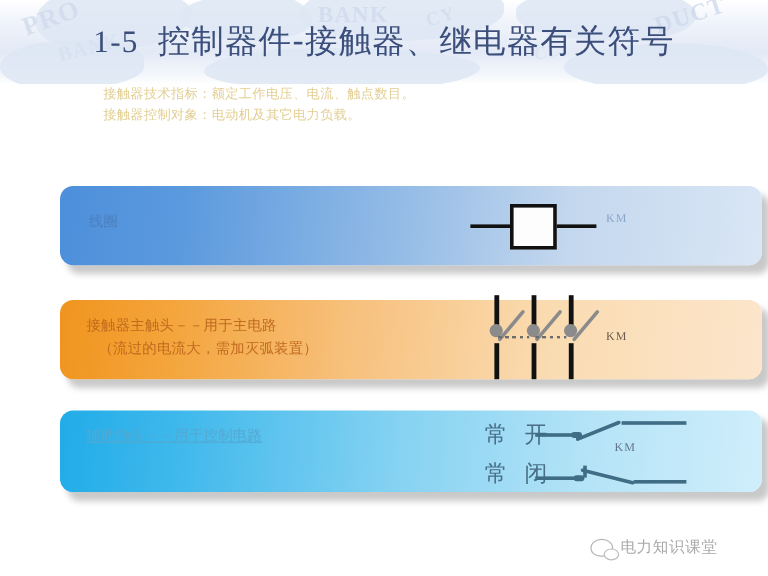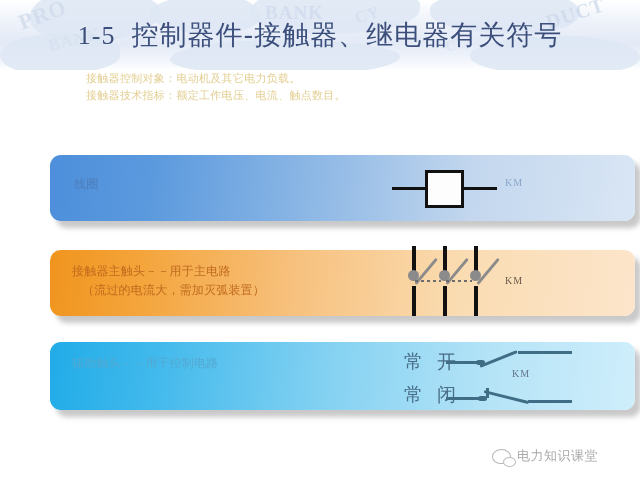--- a/index.html
+++ b/index.html
@@ -84,21 +84,21 @@
   }
 
   .row-label{
     position:absolute;left:22px;top:12px;
     font-size:12px;line-height:19px;
     white-space:nowrap;
     letter-spacing:.2px;
   }
   #row1 .row-label{color:rgba(70,100,145,.42);font-size:12px;top:20px;left:24px;}
   #row2 .row-label{color:#c06a1e;}
-  #row3 .row-label{color:#53a9d2;}
+  #row3 .row-label{color:#53a9d2;text-decoration:underline;}
   .row-label .l2{padding-left:10px;display:block;}
 
   .km{
     position:absolute;
     font-family:"Liberation Serif","DejaVu Serif",serif;
     font-size:10px;
     letter-spacing:1px;
   }
   #km1{left:505px;top:177px;color:#8ba7c8;}
   #km2{left:505px;top:275px;color:#6b5c4b;}
@@ -176,22 +176,22 @@
     <div class="wm wm-cy">CY</div>
     <div class="wm wm-duct">DUCT</div>
     <div class="wm wm-cl">CL</div>
   </div>
 
   <div class="title">
     <span class="num">1-5</span><span>控制器件-接触器、继电器有关符号</span>
   </div>
 
   <div class="subtitle">
+    <div>接触器技术指标：额定工作电压、电流、触点数目。</div>
     <div>接触器控制对象：电动机及其它电力负载。</div>
-    <div>接触器技术指标：额定工作电压、电流、触点数目。</div>
   </div>
 
   <div class="row" id="row1">
     <div class="row-label">
       <span>线圈</span>
     </div>
   </div>
   <div class="sym" id="coil">
     <div class="wire wL"></div>
     <div class="box"></div>

